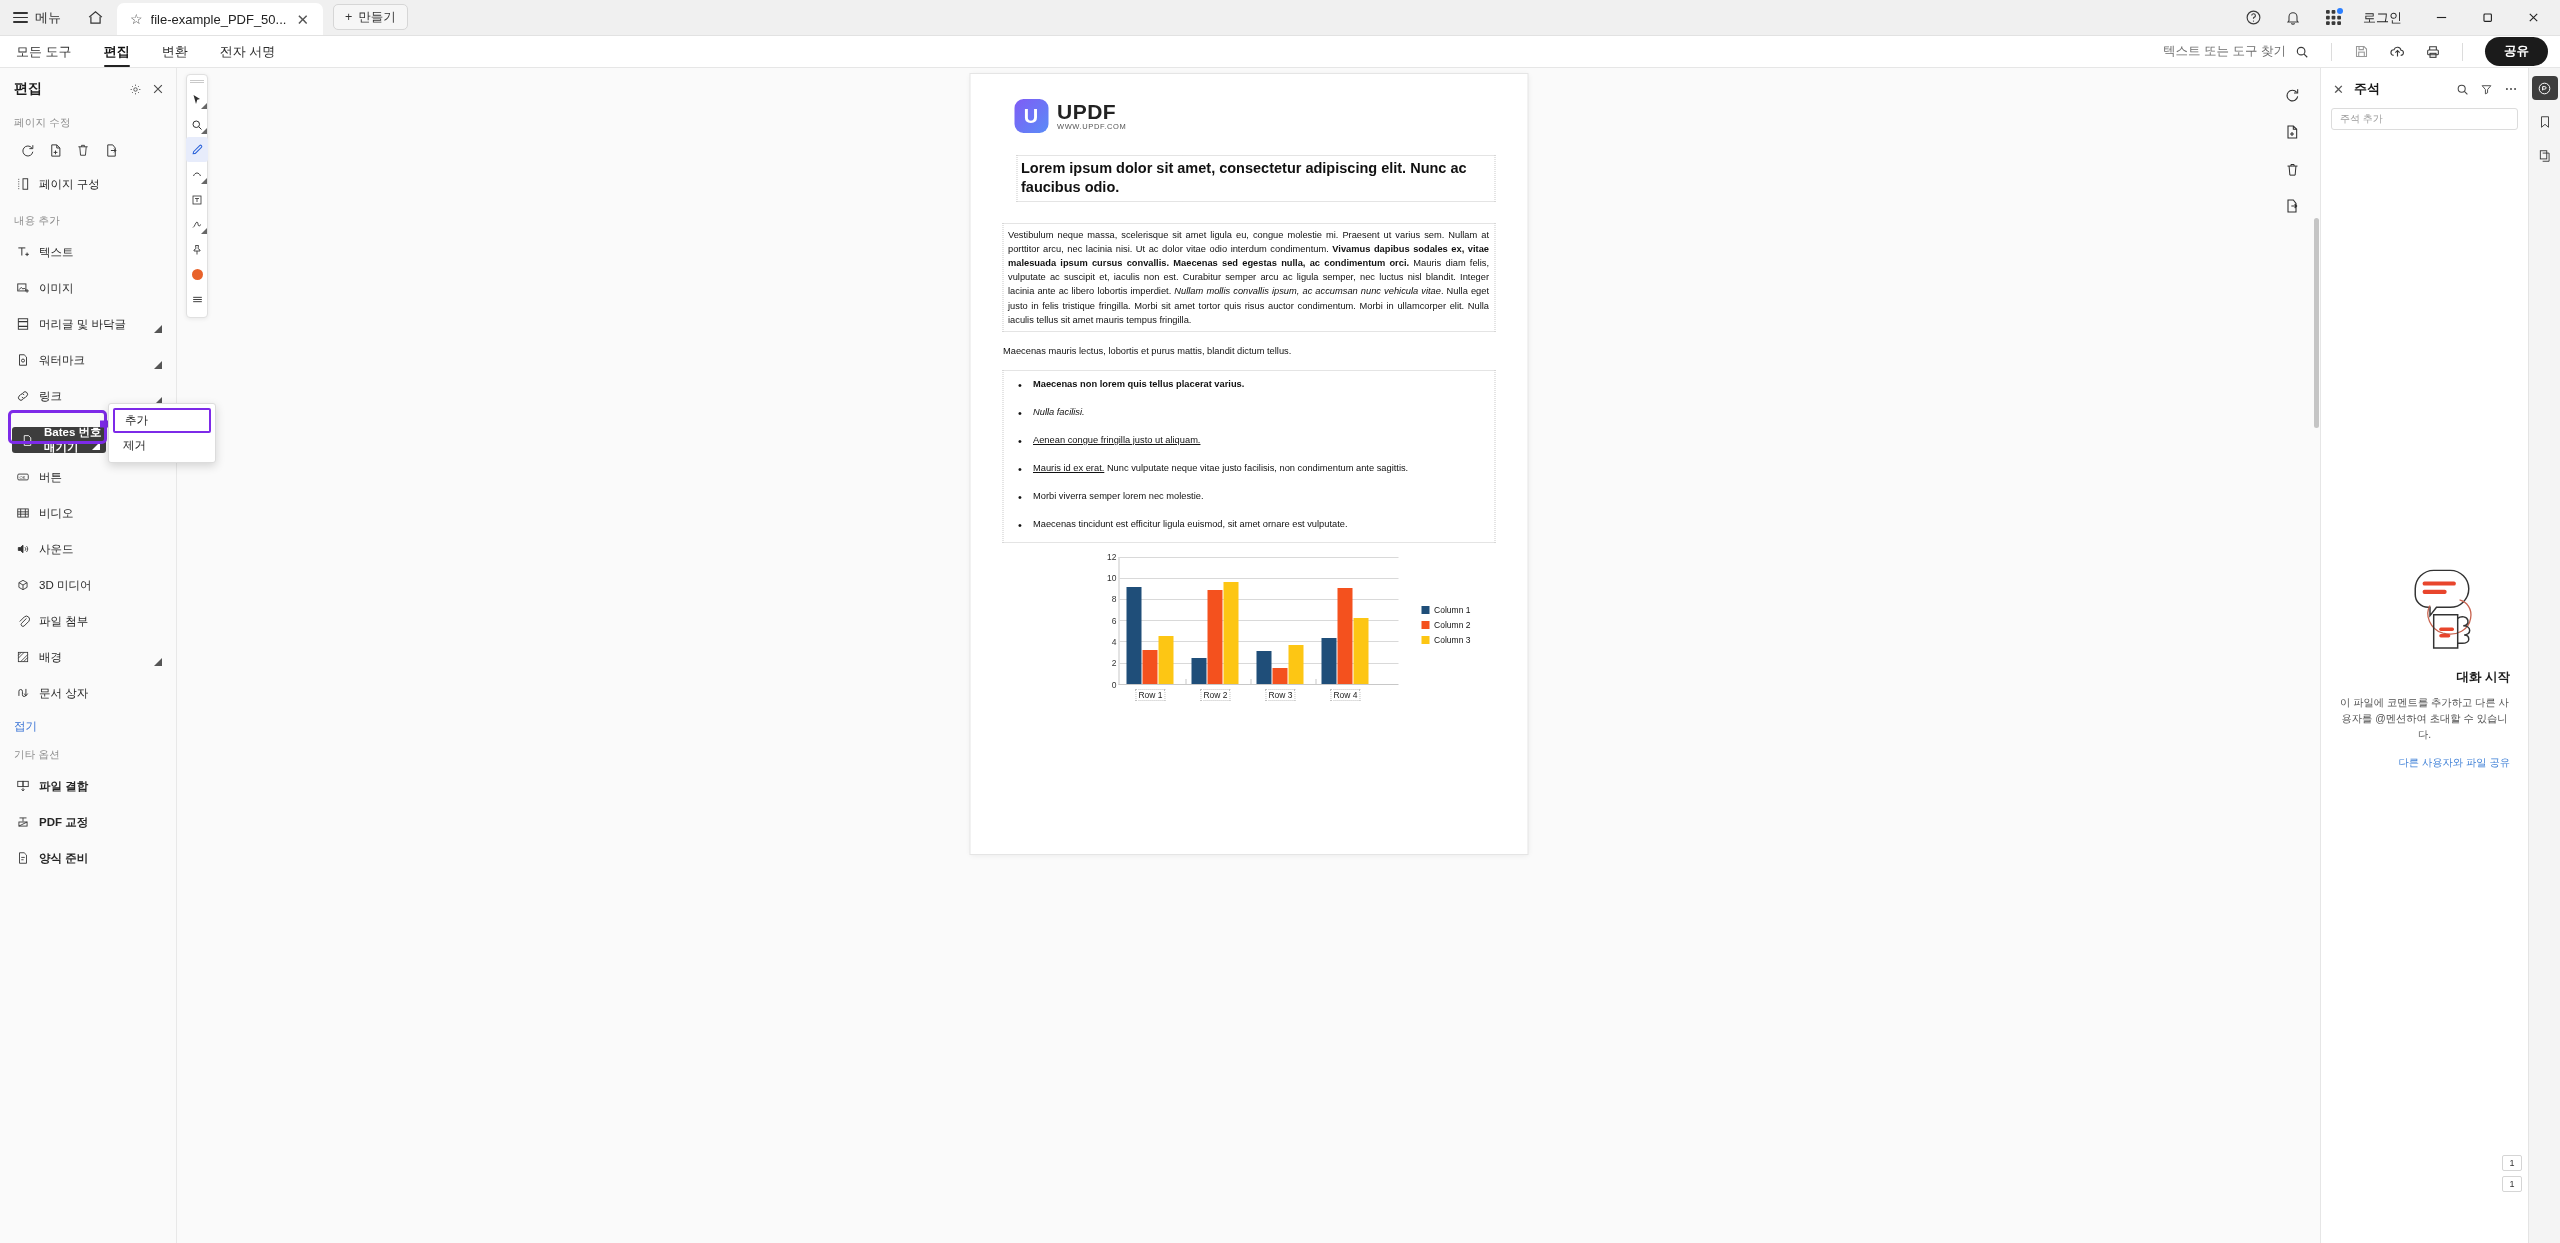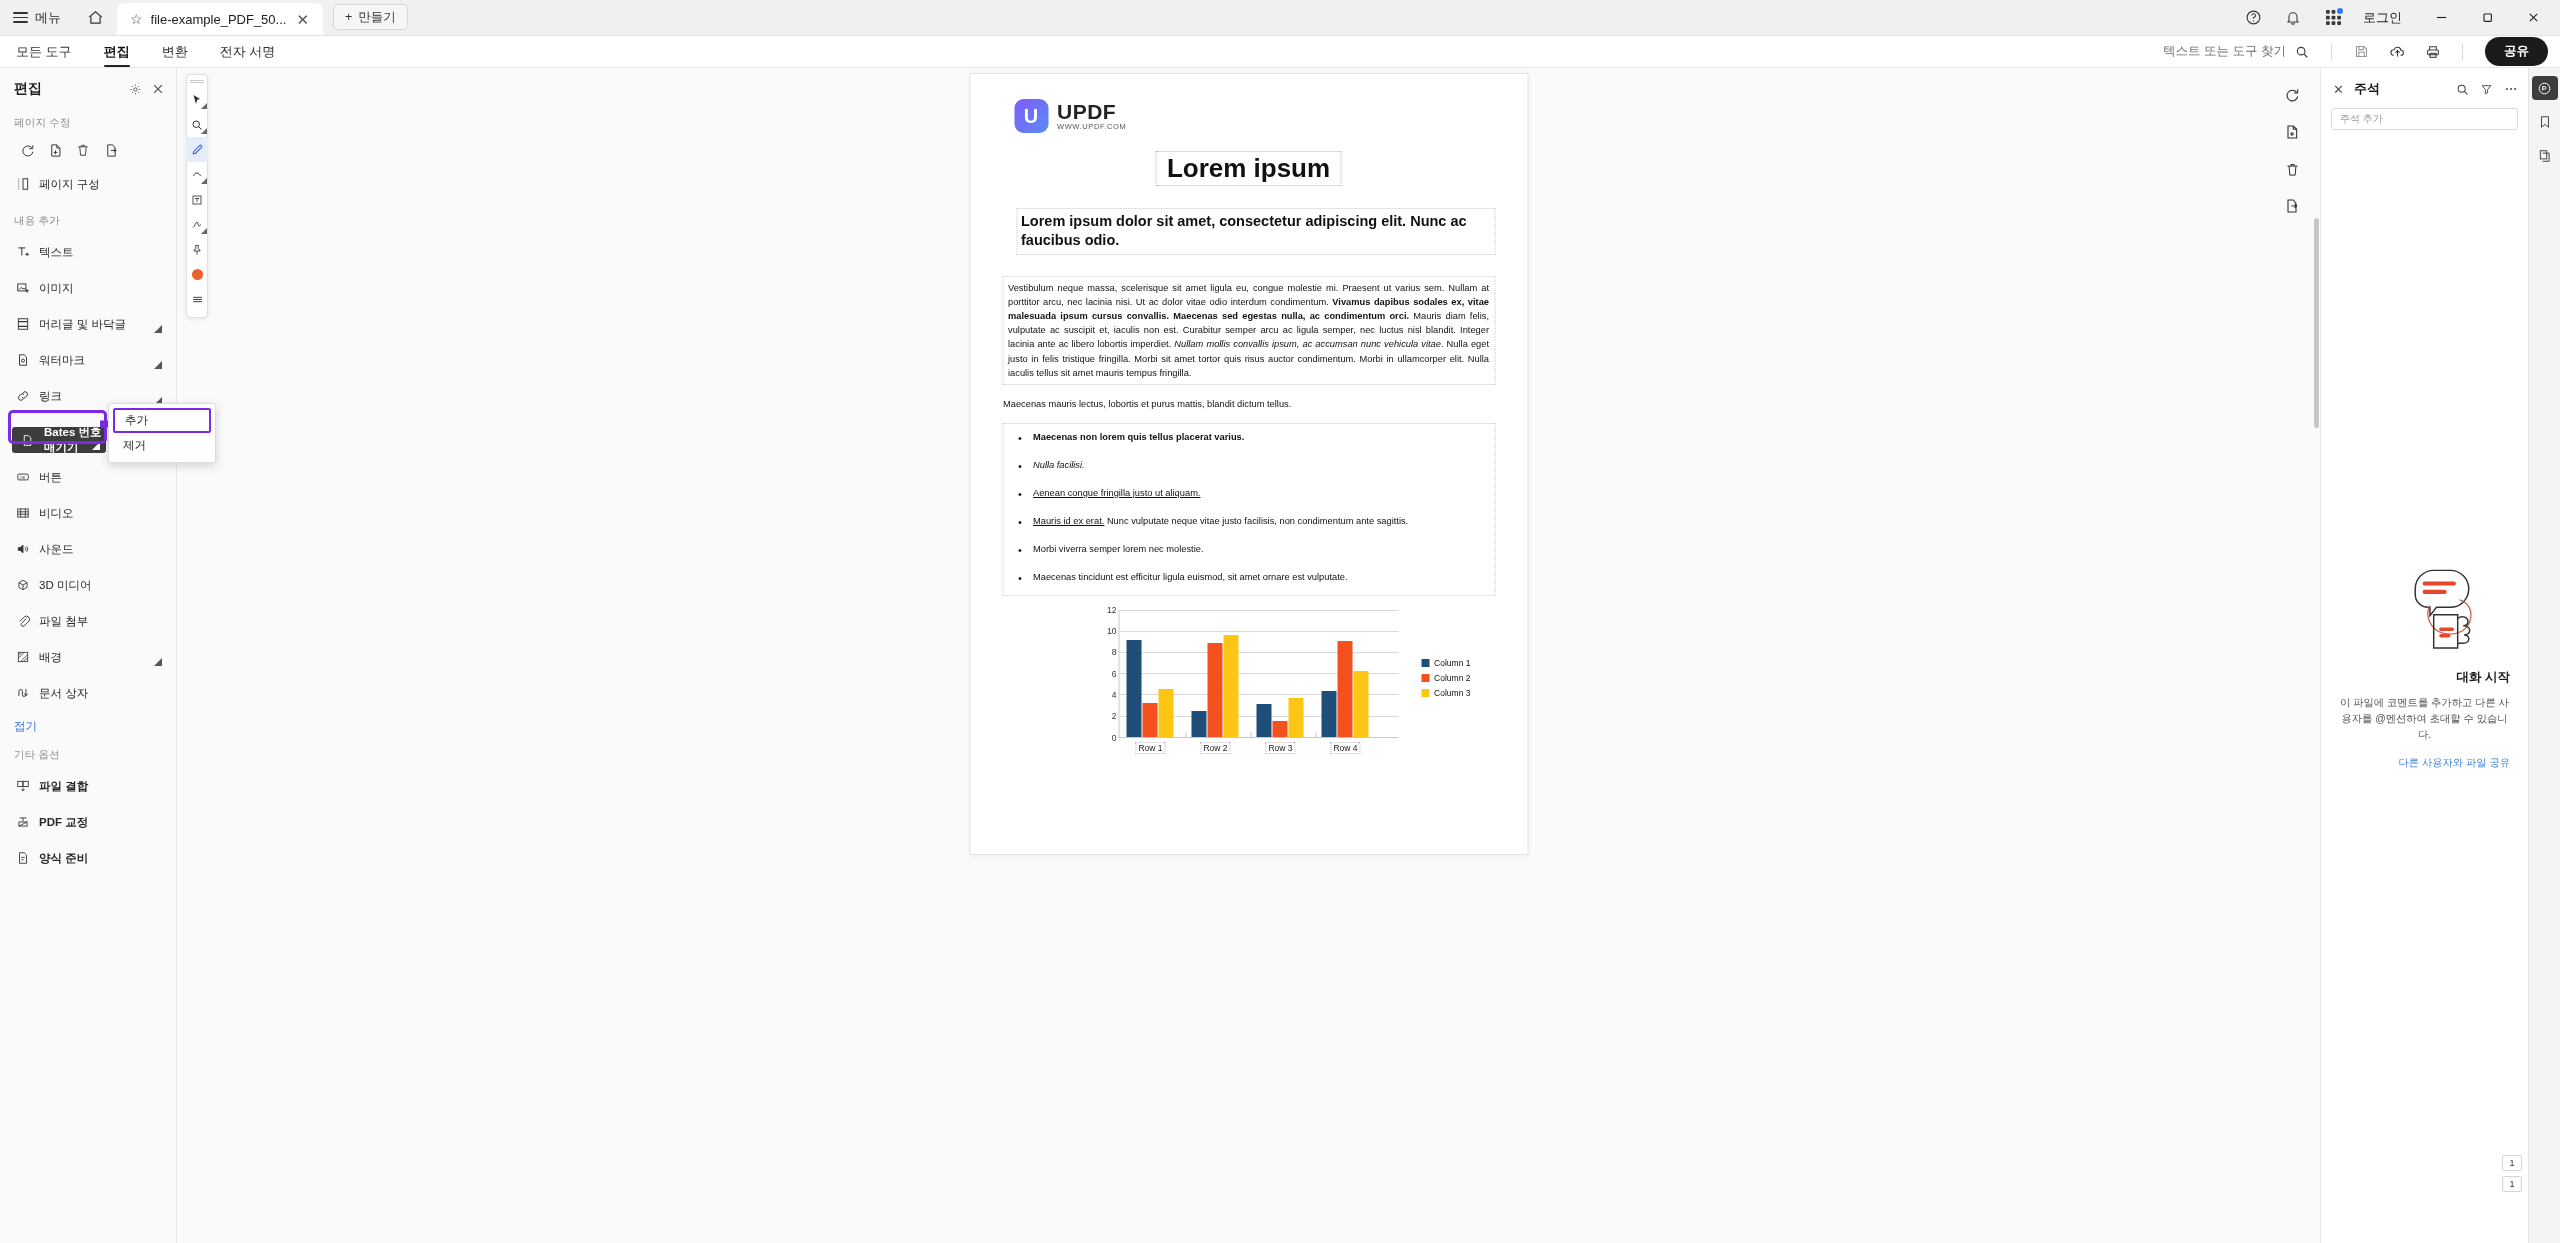--- a/index.html
+++ b/index.html
@@ -624,23 +624,20 @@
       <div class="page">
 
         <div class="logo-wrap">
           <span class="logo-mark">U</span>
           <span class="logo-text">
             <div class="t1">UPDF</div>
             <div class="t2">WWW.UPDF.COM</div>
           </span>
         </div>
 
-        <div style="text-align:center;">
-          <span class="doc-h1" style="left:0; transform:none;">Lorem ipsum</span>
-        </div>
 
         <div class="doc-h2">Lorem ipsum dolor sit amet, consectetur adipiscing elit. Nunc ac faucibus odio.</div>
 
         <div class="doc-p"><span>Vestibulum neque massa, scelerisque sit amet ligula eu, congue molestie mi. Praesent ut varius sem. Nullam at porttitor arcu, nec lacinia nisi. Ut ac dolor vitae odio interdum condimentum. </span><span class="b">Vivamus dapibus sodales ex, vitae malesuada ipsum cursus convallis. Maecenas sed egestas nulla, ac condimentum orci.</span><span> Mauris diam felis, vulputate ac suscipit et, iaculis non est. Curabitur semper arcu ac ligula semper, nec luctus nisl blandit. Integer lacinia ante ac libero lobortis imperdiet. </span><span class="i">Nullam mollis convallis ipsum, ac accumsan nunc vehicula vitae</span><span>. Nulla eget justo in felis tristique fringilla. Morbi sit amet tortor quis risus auctor condimentum. Morbi in ullamcorper elit. Nulla iaculis tellus sit amet mauris tempus fringilla.</span></div>
 
         <div class="doc-p2">Maecenas mauris lectus, lobortis et purus mattis, blandit dictum tellus.</div>
 
         <ul class="doc-list">
           <li><span class="b">Maecenas non lorem quis tellus placerat varius.</span></li>
           <li><span class="i">Nulla facilisi.</span></li>

